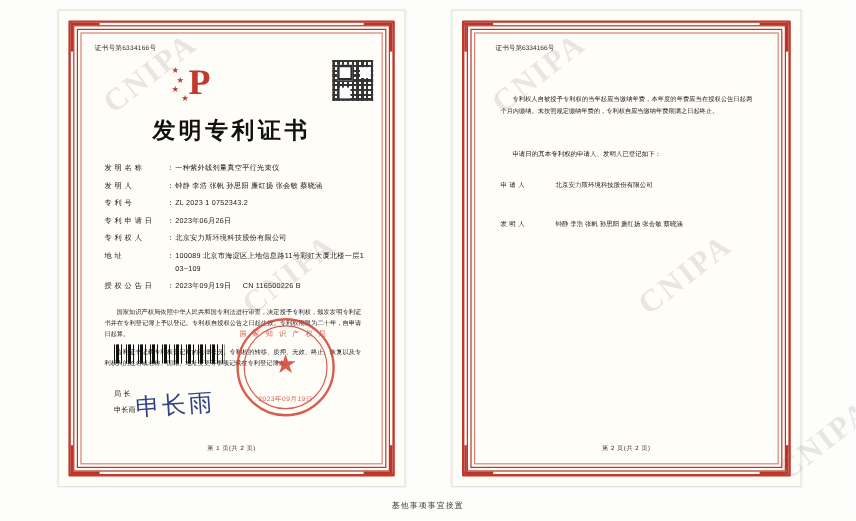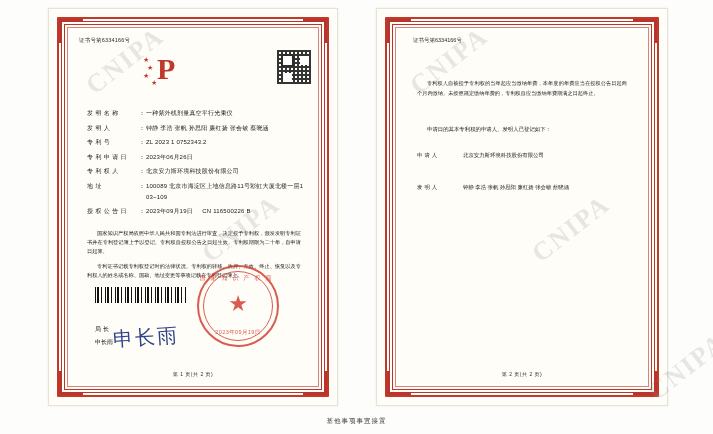--- a/index.html
+++ b/index.html
@@ -335,20 +335,21 @@
         <div class="logo">
           <span class="star s1">★</span>
           <span class="star s2">★</span>
           <span class="star s3">★</span>
           <span class="star s4">★</span>
           <span class="p-mark">P</span>
         </div>
         <div class="qr"></div>
       </div>
 
+      <div class="title">发明专利证书</div>
 
       <div class="fields">
         <div class="field">
           <span class="lbl">发明名称</span>
           <span class="colon">：</span>
           <span class="val">一种紫外线剂量真空平行光束仪</span>
         </div>
         <div class="field">
           <span class="lbl">发明人</span>
           <span class="colon">：</span>

